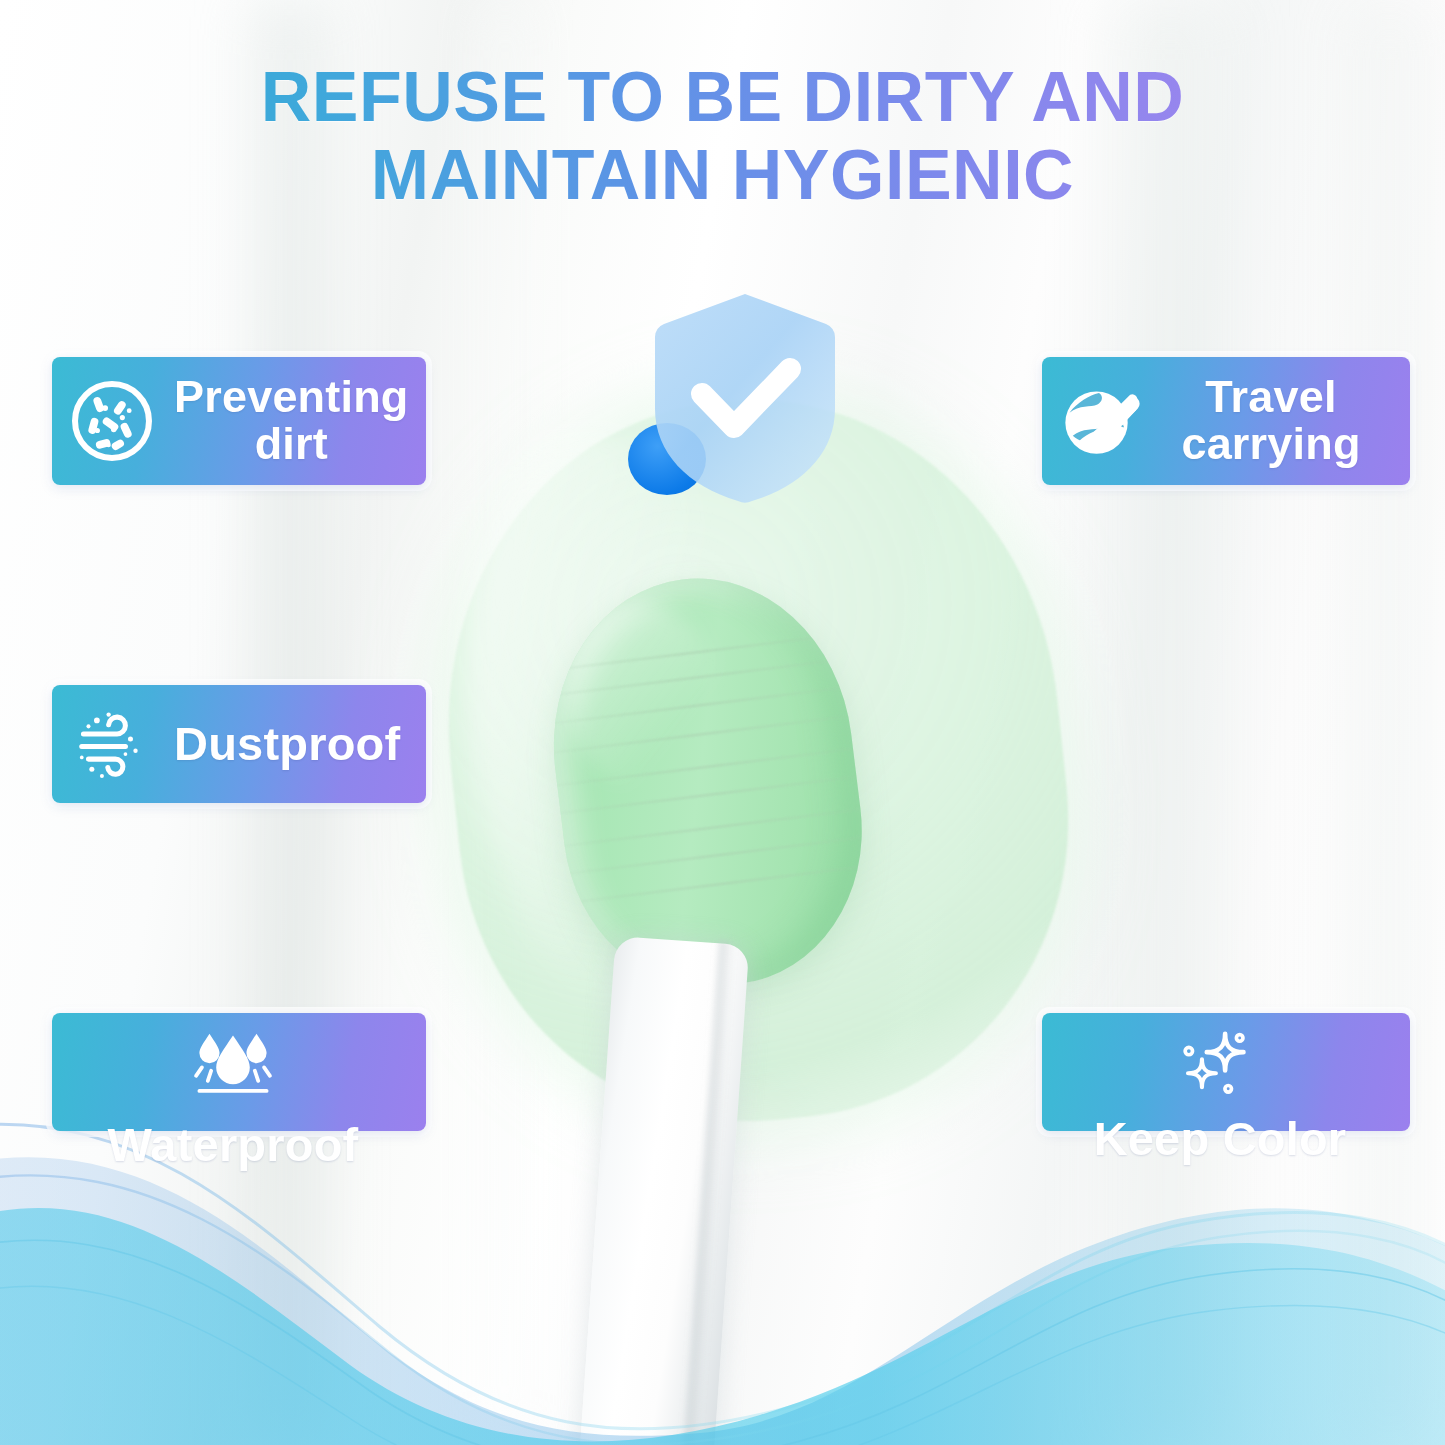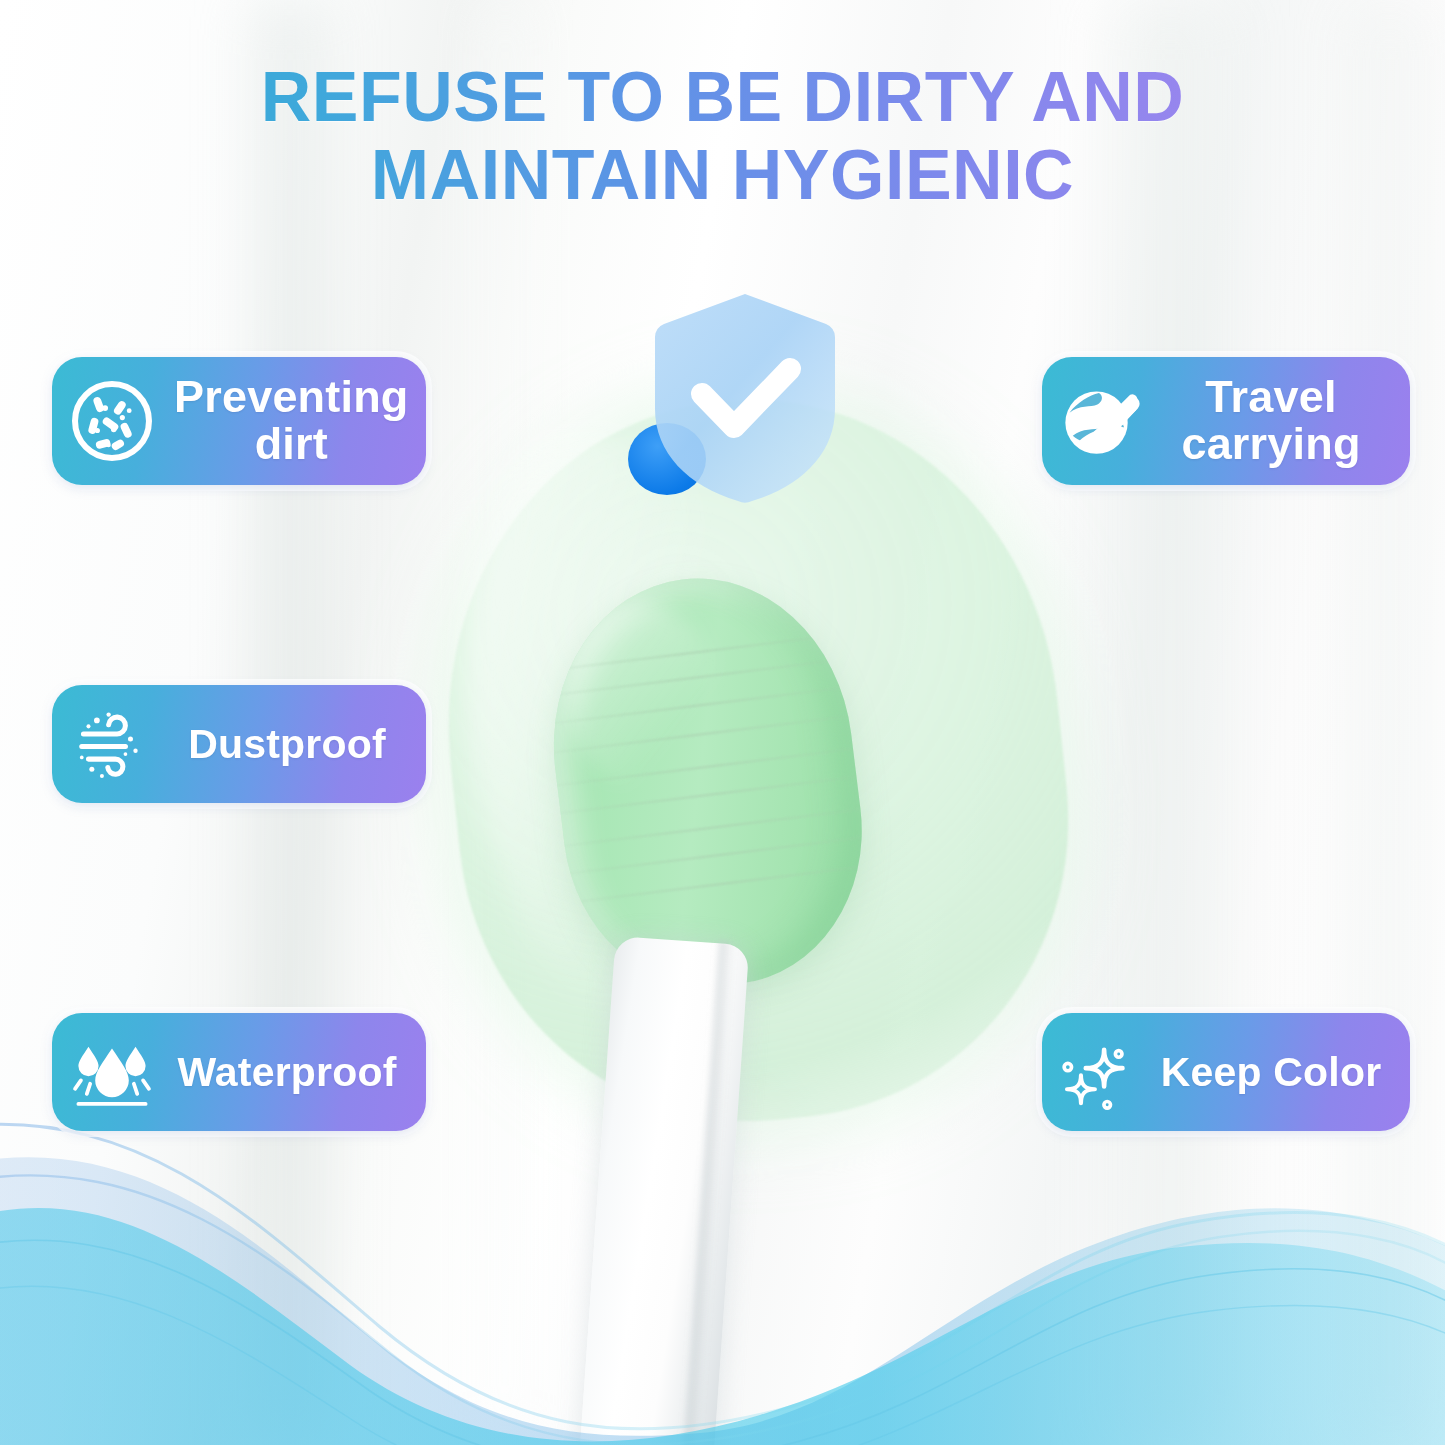--- a/index.html
+++ b/index.html
@@ -97,41 +97,41 @@
     background:radial-gradient(circle at 38% 32%,#3e9ff7,#0c7ae8 70%,#0a6fd8 100%);
   }
   .shield-svg{position:absolute;left:22px;top:0;}
 
   
   .waves{position:absolute;left:0;bottom:0;width:1445px;height:330px;}
 
   
   .badge{
     position:absolute;display:flex;align-items:center;gap:16px;
-    border-radius:30px;
+    border-radius:8px;
     background:linear-gradient(100deg,#3BBBD4 0%,#47AFDC 26%,#6A9BE8 54%,#8D86EC 78%,#9B80EE 100%);
     box-shadow:0 3px 12px rgba(120,140,190,.22), 0 0 0 6px rgba(255,255,255,.75);
     padding:0 26px 0 14px;box-sizing:border-box;
   }
   .badge.left{left:52px;width:374px;}
   .badge.right{left:1042px;width:368px;align-items:center;}
   .b-row1{top:357px;height:128px;}
   .b-row2{top:685px;height:118px;}
-  .b-row3{top:1013px;height:118px;}
+  .b-row3{top:1013px;height:118px;flex-direction:column;}
 
   .badge .ico{flex:0 0 auto;width:92px;height:92px;display:flex;align-items:center;justify-content:center;}
   .badge.right .ico{width:86px;height:86px;}
   .badge .txt{
     flex:1 1 auto;color:#ffffff;font-weight:bold;text-align:center;
     line-height:1.04;letter-spacing:.2px;
     text-shadow:0 1px 2px rgba(60,80,140,.18);
     white-space:pre-line;
   }
   .t-two{font-size:45px;}
-  .t-one{font-size:41px;}
+  .t-one{font-size:47px;}
   .t-diff{font-size:38px;}
 
   .badge svg{display:block;}
 </style>
 </head>
 <body>
 
 <div class="stage">
 
   <div class="bg-base"></div>

